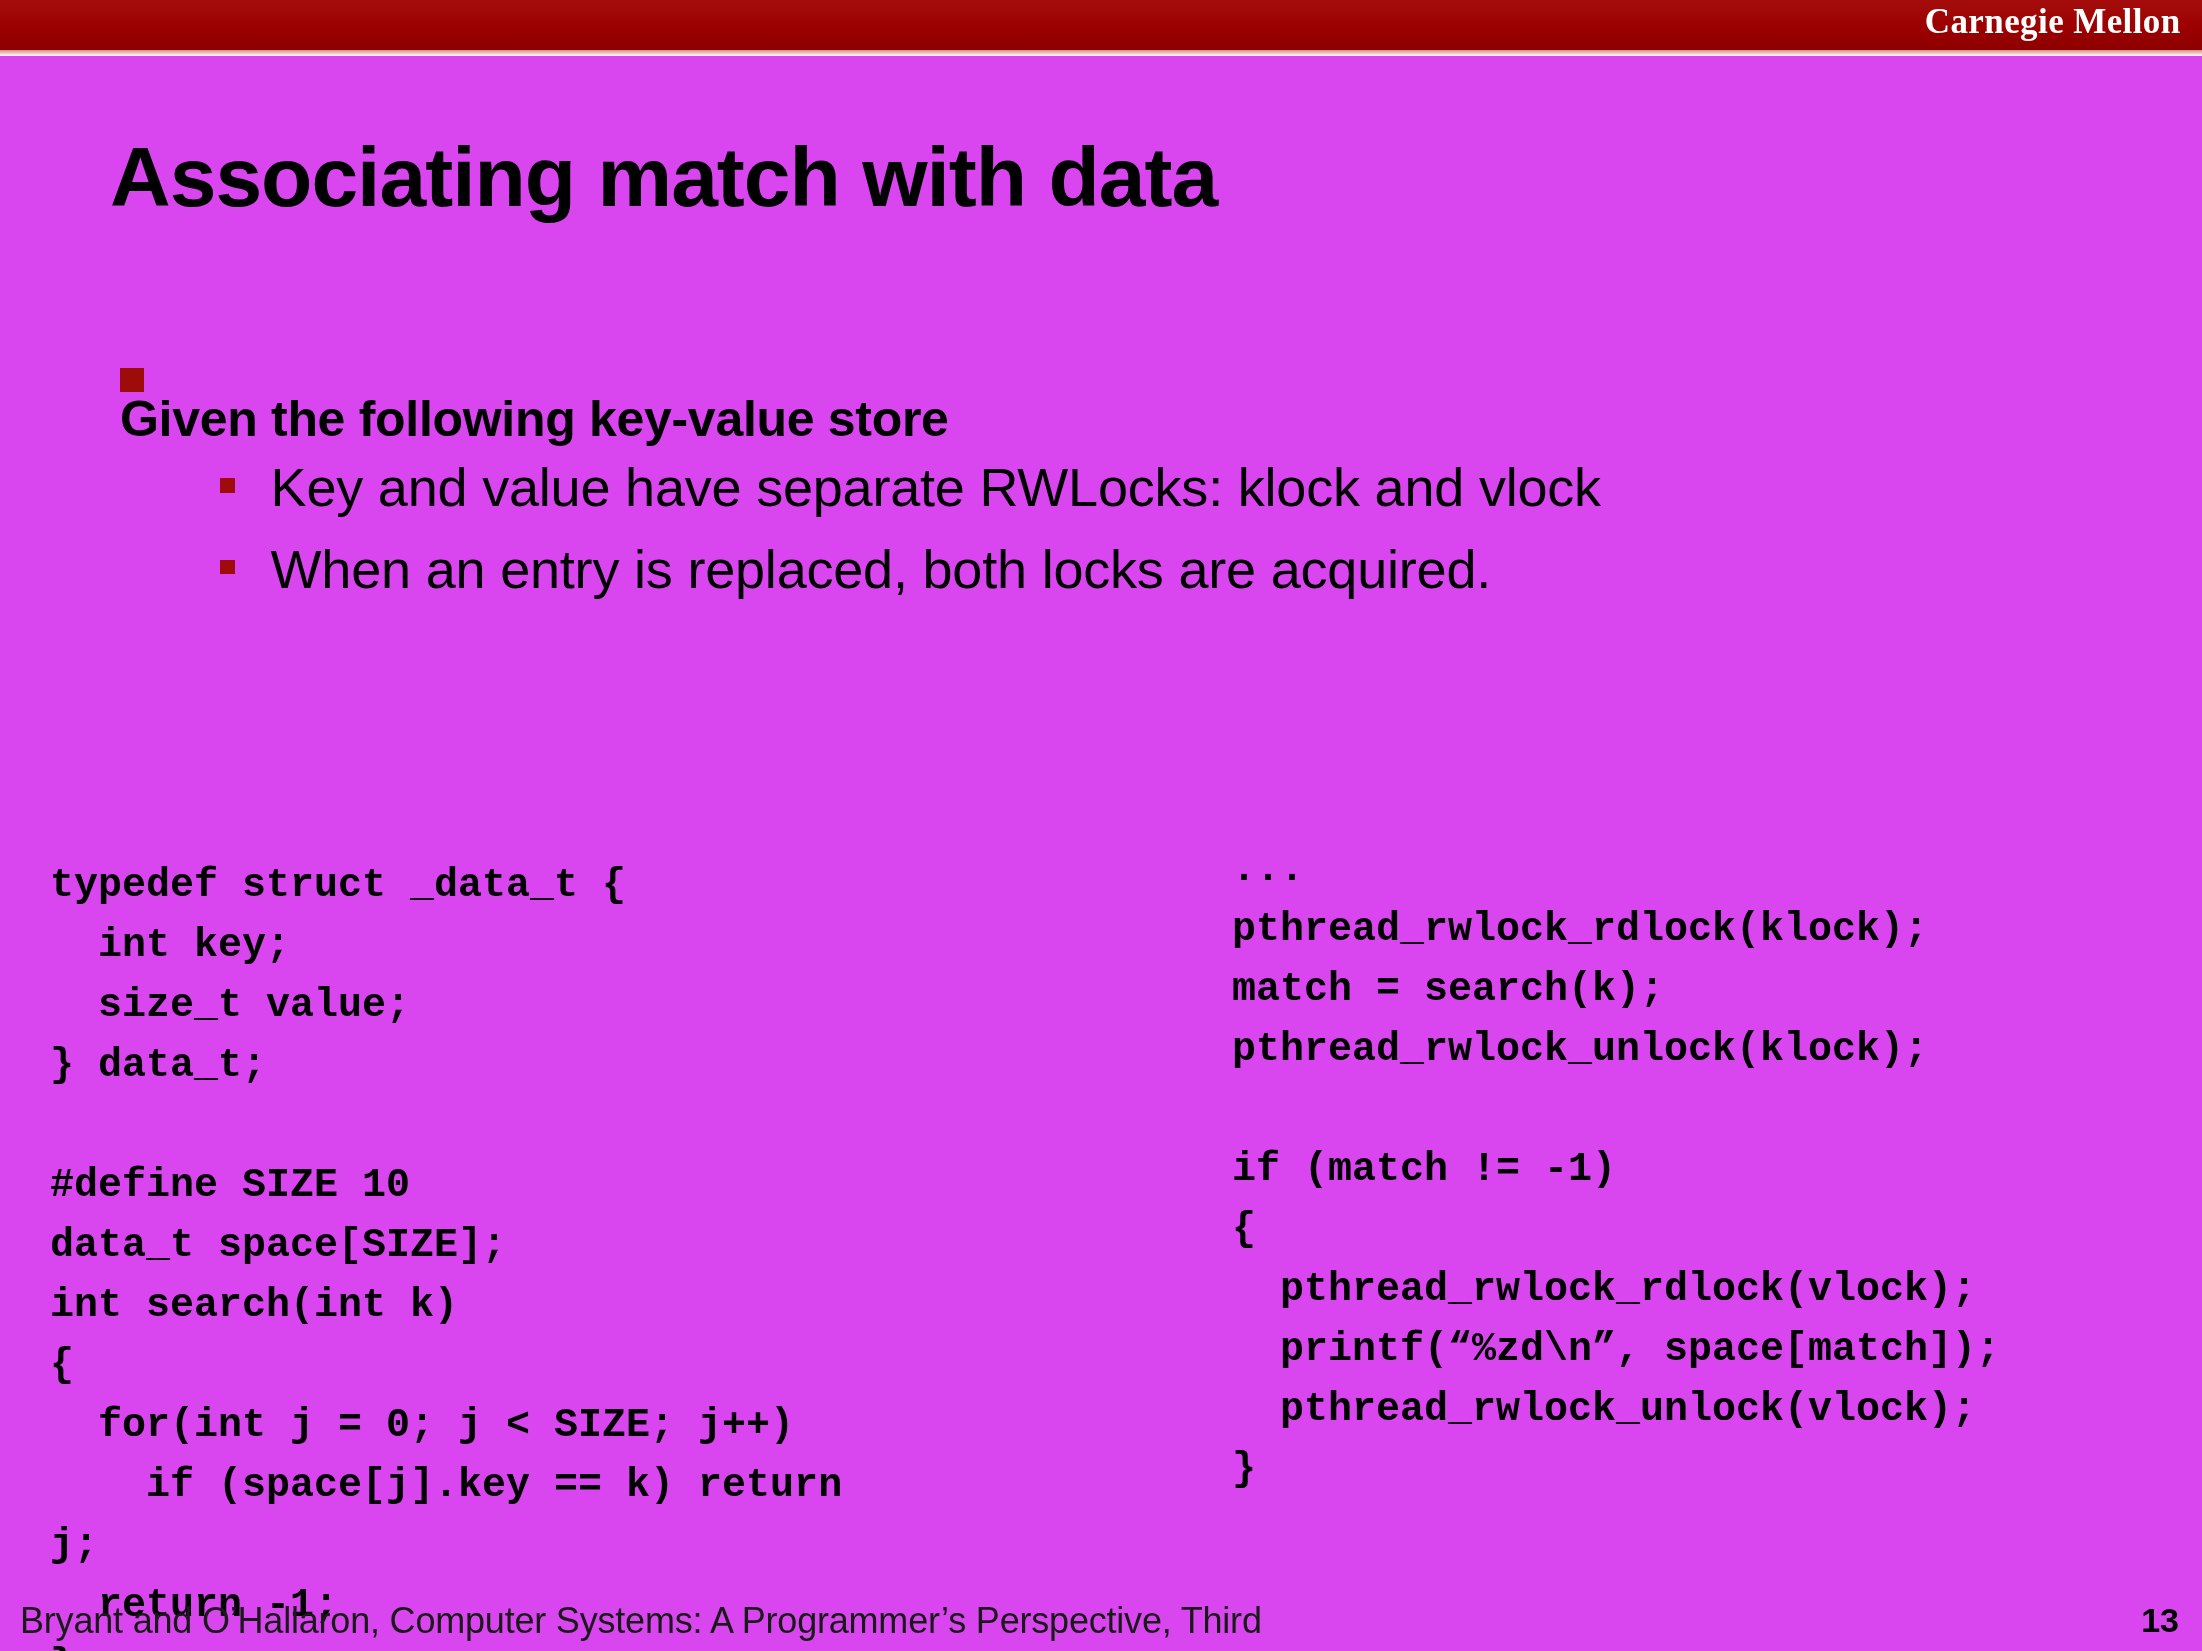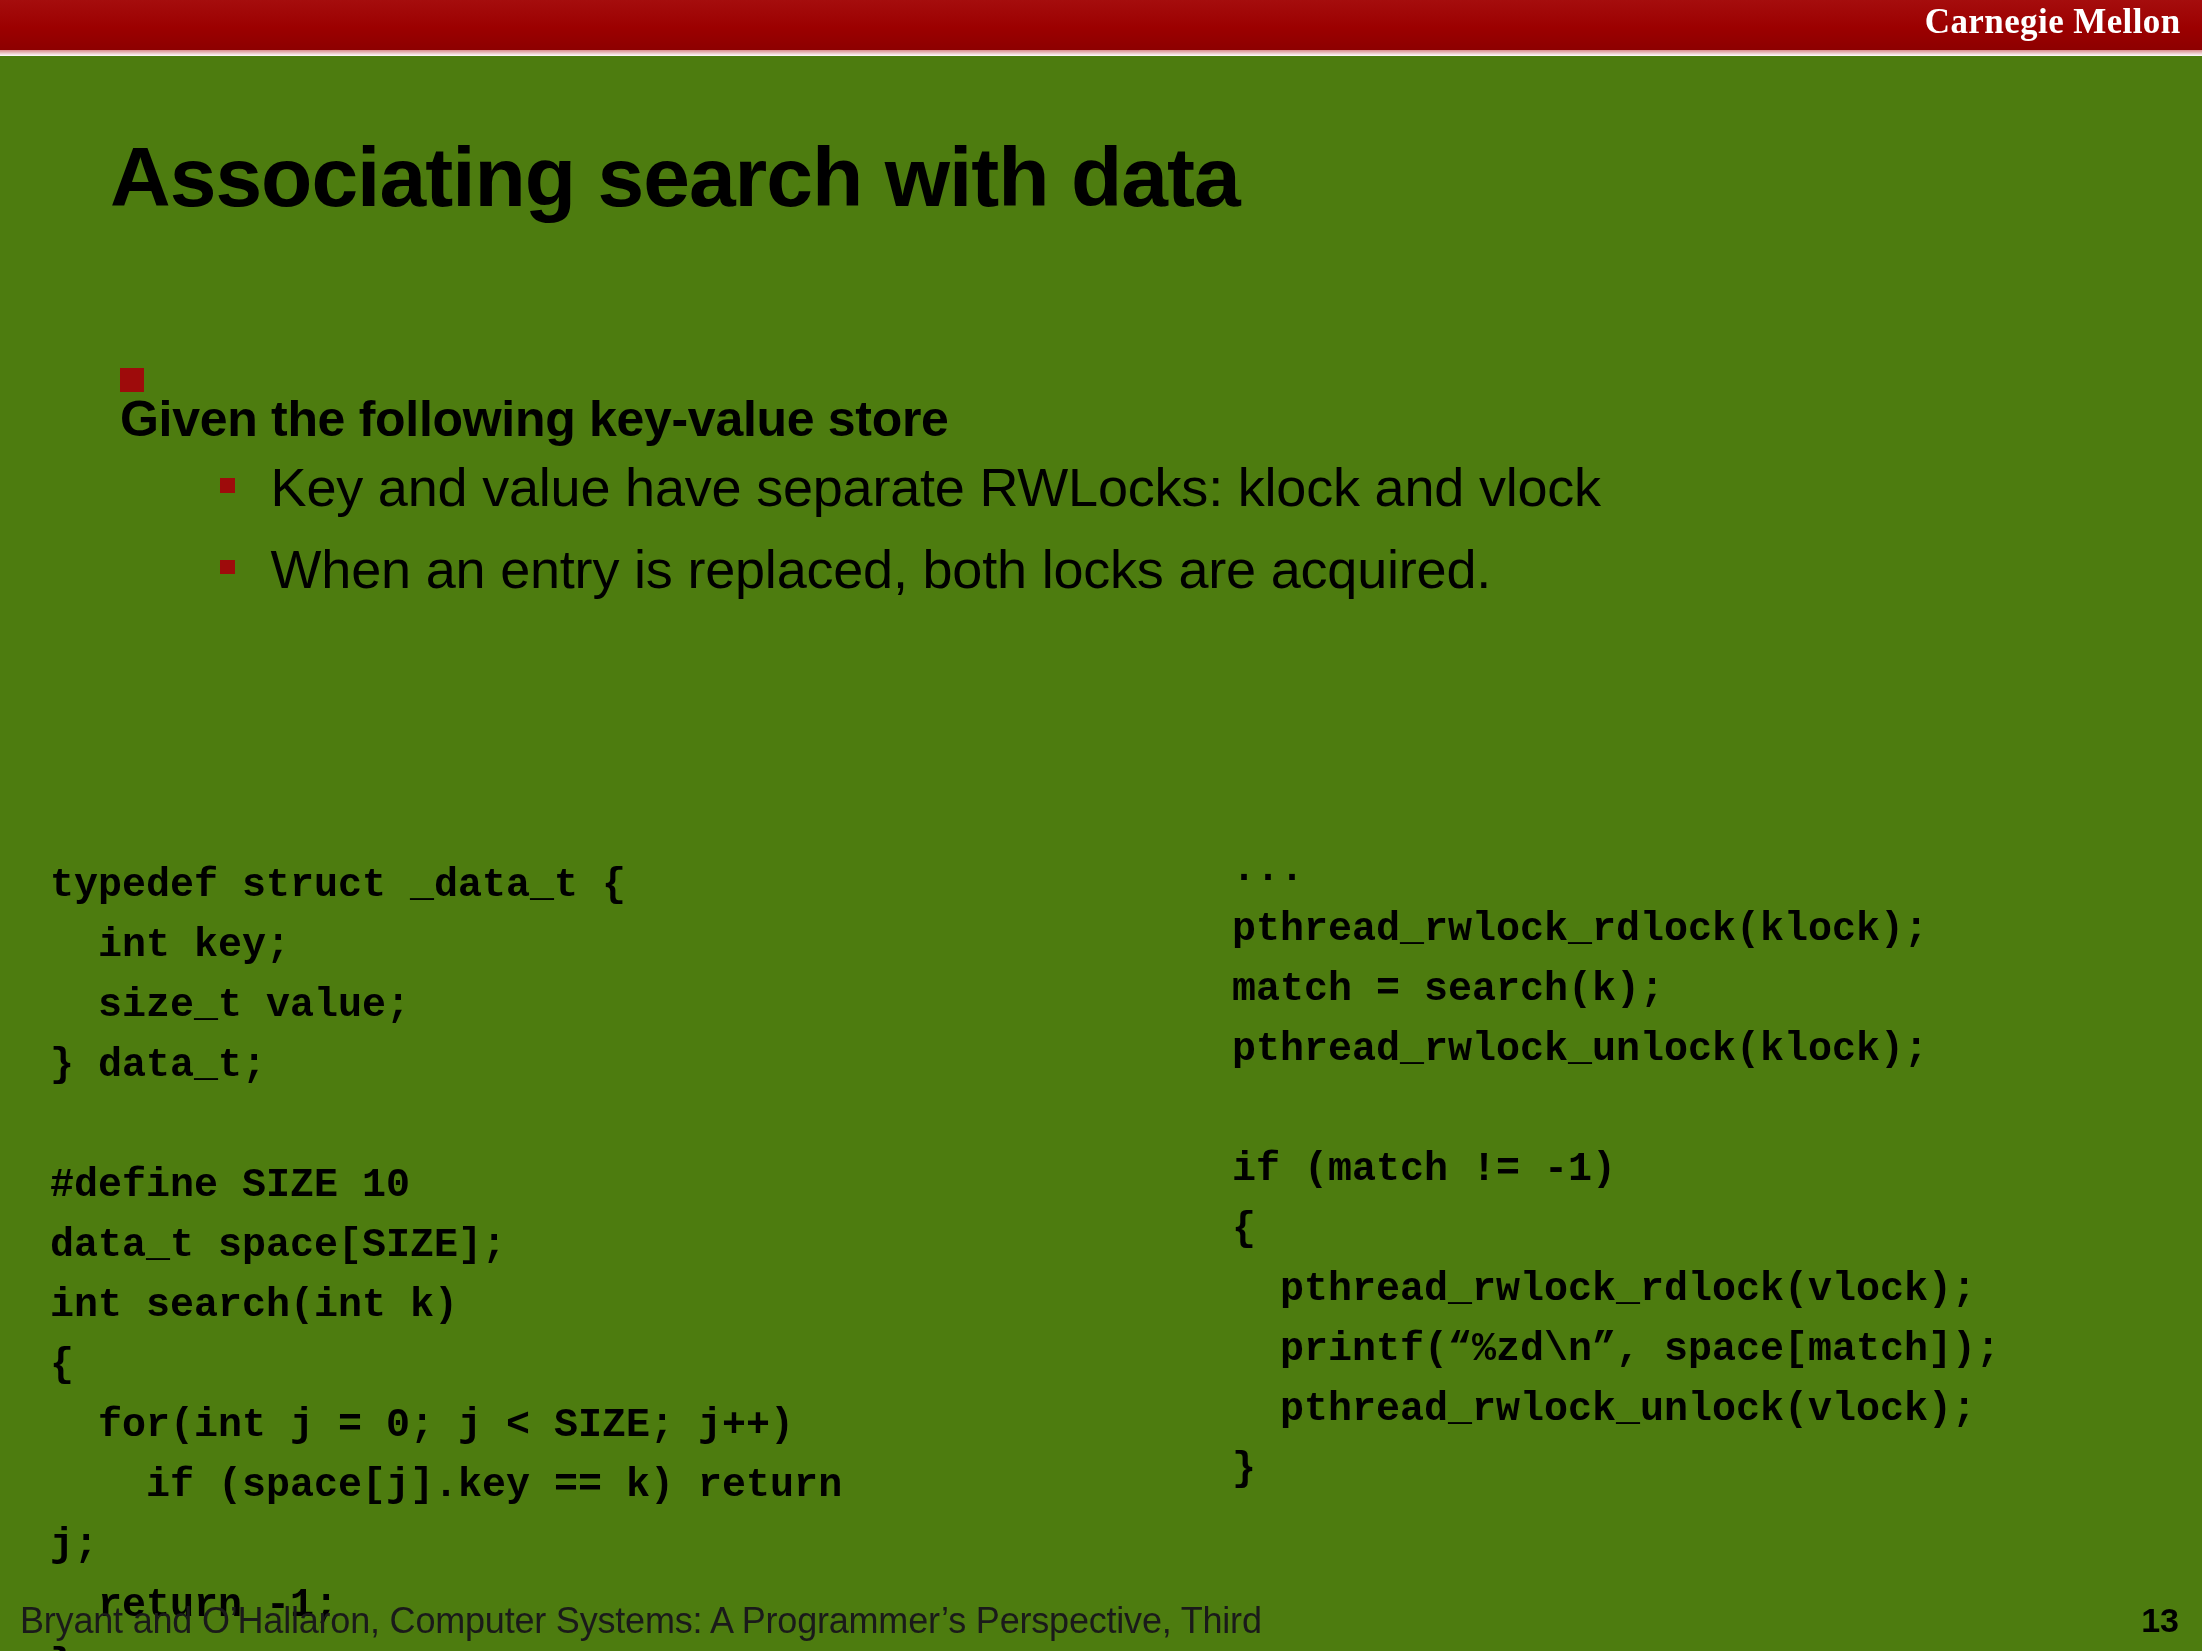--- a/index.html
+++ b/index.html
@@ -7,21 +7,21 @@
     padding: 0;
     background: #ffffff;
   }
   body {
     font-family: "Liberation Sans", sans-serif;
   }
   .slide {
     position: relative;
     width: 2203px;
     height: 1652px;
-    background: #4d7c0f;
+    background: #d946ef;
     overflow: hidden;
   }
 
   
   .header-band {
     position: absolute;
     left: 0; top: 0;
     width: 2203px;
     height: 50px;
     background: #9e0b0b;
@@ -154,21 +154,21 @@
 </style>
 </head>
 <body>
 
 <div class="slide">
 
   <div class="header-band"></div>
   <div class="header-band-underline"></div>
   <div class="cmu-logo">Carnegie Mellon</div>
 
-  <div class="slide-title">Associating search with data</div>
+  <div class="slide-title">Associating match with data</div>
 
   <div class="bullets">
 
     <div class="bullet-l1">
       <span class="marker"></span>
       <span class="txt">Given the following key-value store</span>
     </div>
 
     <div class="bullet-l2-group">
       <div class="bullet-l2">

